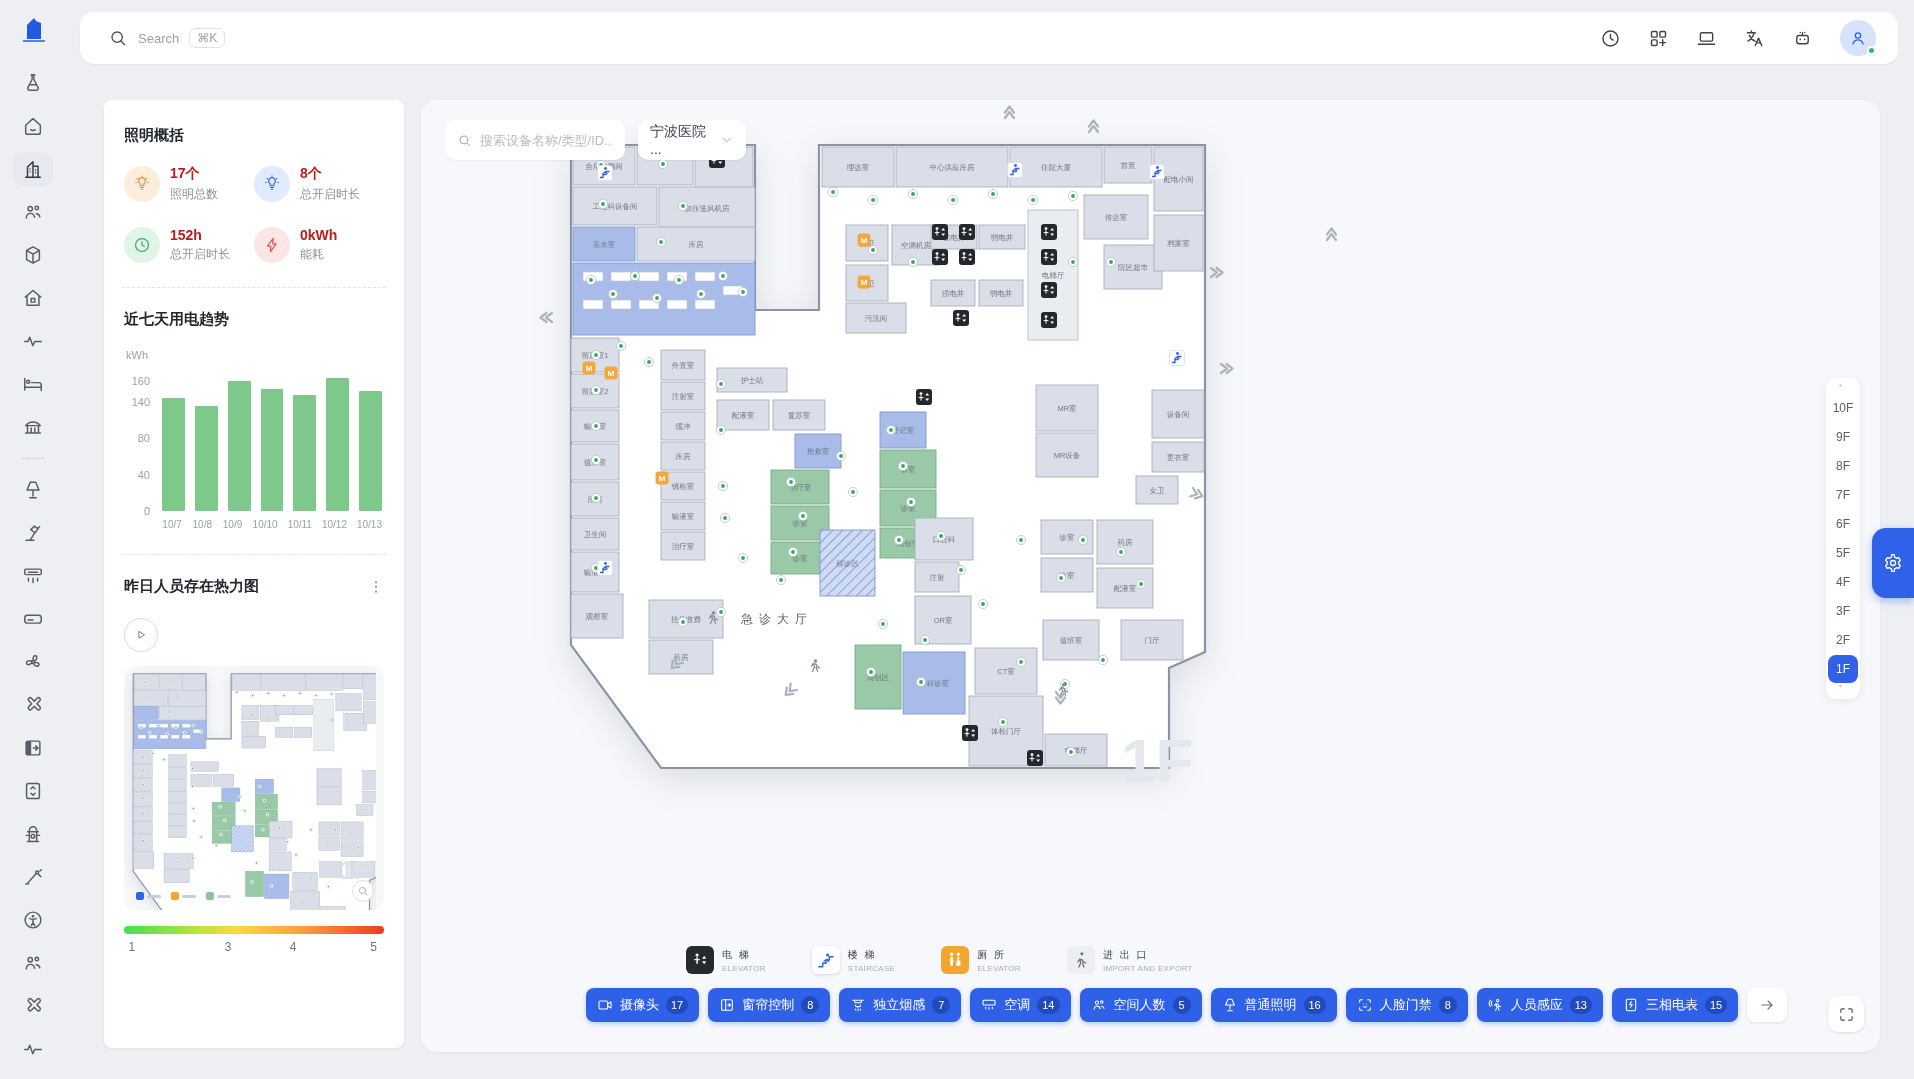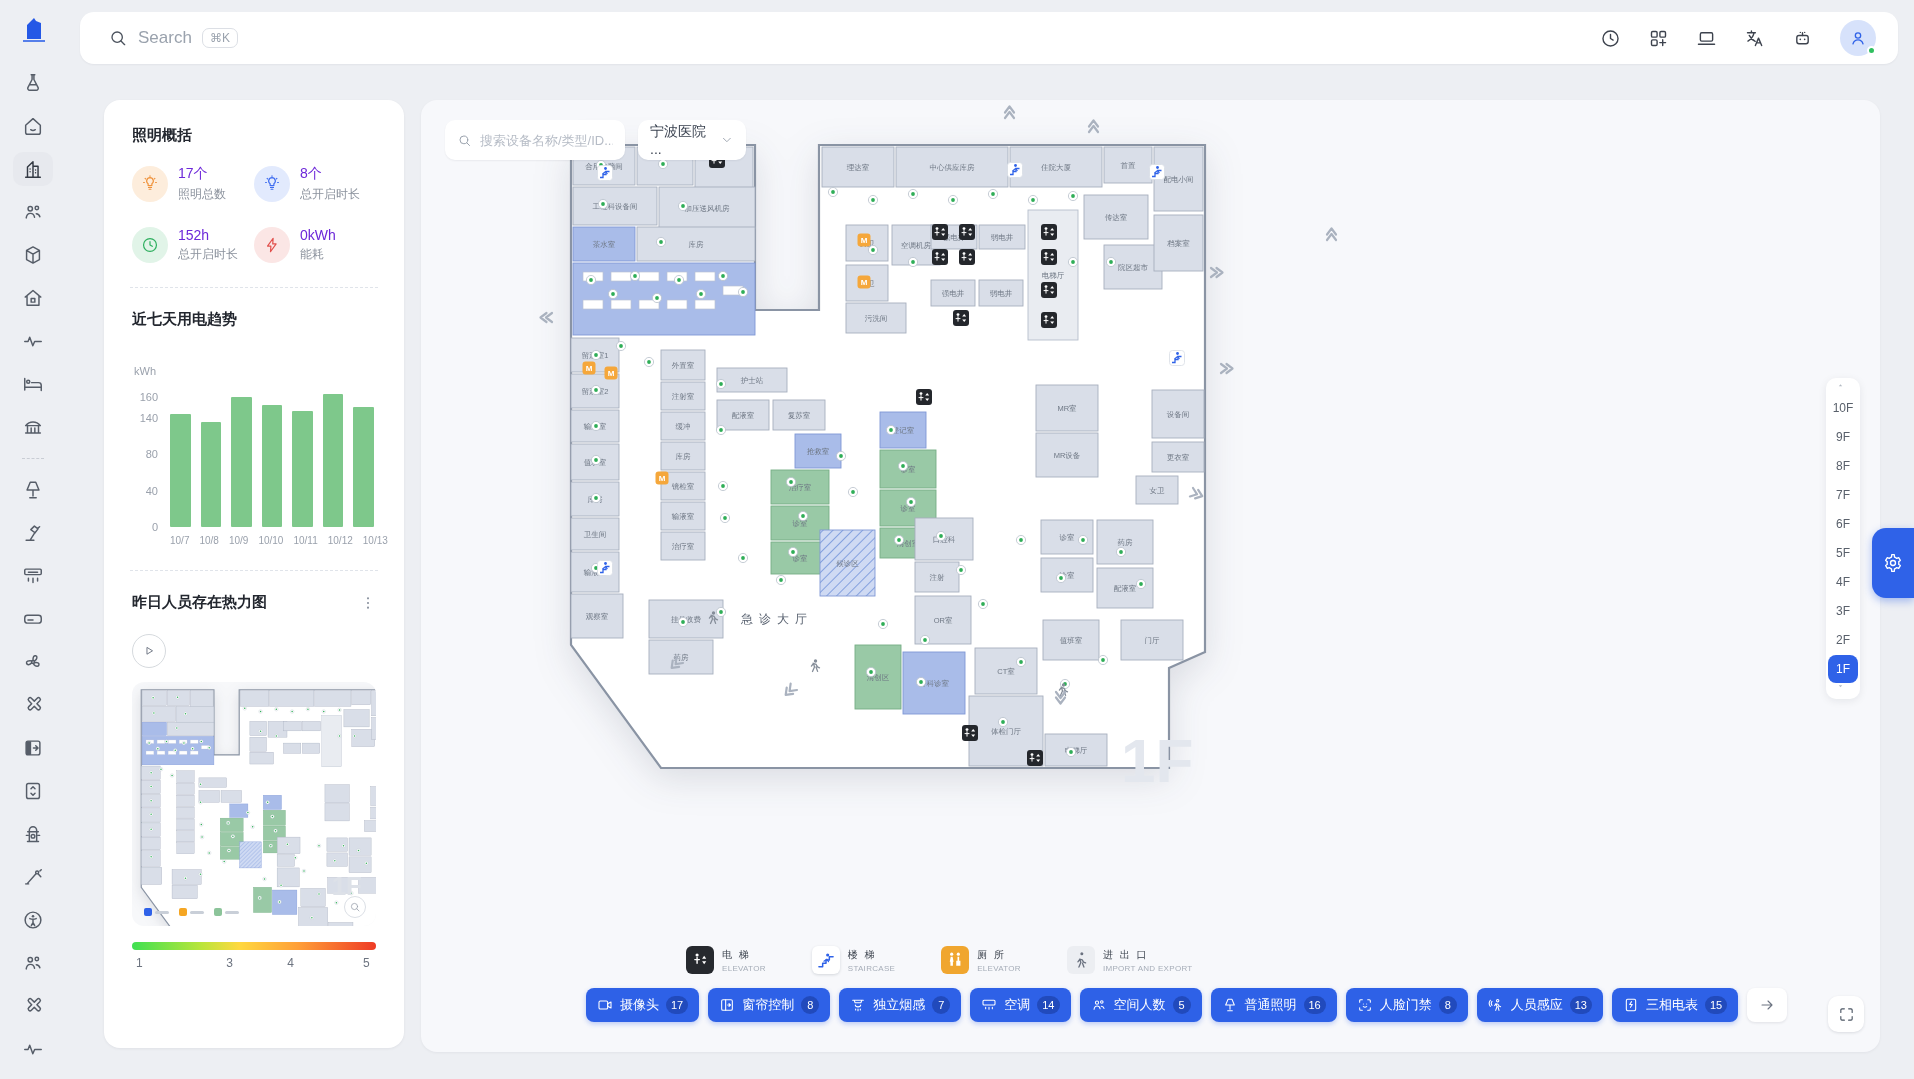--- a/index.html
+++ b/index.html
@@ -11,38 +11,38 @@
   .logo{position:absolute;left:19px;top:11px;width:30px;height:36px}
   .rail{position:absolute;left:0;top:66px;width:66px;display:flex;flex-direction:column;align-items:center;gap:9px}
   .rail-item{width:40px;height:34px;border-radius:10px;display:flex;align-items:center;justify-content:center;color:#565d68;cursor:pointer}
   .rail-item .icon{width:22px;height:22px}
   .rail-item.active{background:#e7e9ee;color:#343a44}
   .rail-divider{width:22px;border-top:1px dashed #c9cdd4;margin:5px 0}
   
   .topbar{position:absolute;left:80px;top:12px;width:1818px;height:52px;background:#fff;border-radius:14px;display:flex;align-items:center;box-shadow:0 1px 2px rgba(16,24,40,.05)}
   .tb-search{display:flex;align-items:center;gap:10px;padding-left:28px;color:#9aa2ad}
   .tb-search .icon{width:20px;height:20px;color:#4a515c}
-  .tb-search-label{font-size:17px}
+  .tb-search-label{font-size:13px}
   .kbd{border:1px solid #dcdfe5;border-radius:7px;padding:2px 7px;font-size:12px;color:#9aa2ad}
   .top-icons{margin-left:auto;display:flex;align-items:center;gap:27px;padding-right:22px}
   .top-icons .tico{width:21px;height:21px;color:#3d434e;cursor:pointer}
   .avatar{width:36px;height:36px;border-radius:50%;background:#d7e2fb;position:relative;display:flex;align-items:center;justify-content:center;color:#2f62e8;cursor:pointer}
   .avatar .icon{width:20px;height:20px}
   .avatar .dot{position:absolute;right:0;bottom:1px;width:9px;height:9px;border-radius:50%;background:#2fbf5f;border:2px solid #fff}
   
-  .panel{position:absolute;left:104px;top:100px;width:300px;height:948px;background:#fff;border-radius:16px;box-shadow:0 1px 3px rgba(16,24,40,.06);padding:26px 28px 0;overflow:hidden}
+  .panel{position:absolute;left:104px;top:100px;width:300px;height:948px;background:#fff;border-radius:8px;box-shadow:0 1px 3px rgba(16,24,40,.06);padding:26px 20px 0;overflow:hidden}
   .sec-title{font-size:15px;font-weight:bold;color:#23272f;display:flex;justify-content:space-between;align-items:center}
   .stats{display:grid;grid-template-columns:1fr 1fr;row-gap:24px;margin-top:20px}
   .stat{display:flex;align-items:center;gap:10px}
   .stat-ic{width:36px;height:36px;border-radius:50%;display:flex;align-items:center;justify-content:center}
   .stat-ic .icon{width:18px;height:18px}
-  .stat-v{font-size:14px;font-weight:normal;color:#6d28d9}
+  .stat-v{font-size:14px;font-weight:bold;color:#b91c1c}
   .stat-l{font-size:12px;color:#8b929d;margin-top:3px}
   .dash{border-top:1px dashed #e0e4ea;margin:24px -2px 0}
-  .chart-wrap{margin-top:36px}
+  .chart-wrap{margin-top:20px}
   .chart-unit{font-size:11px;color:#9aa1ac;margin:14px 0 4px 2px}
   .chart{position:relative;height:146px;margin-top:2px}
   .cy{position:absolute;left:0;width:26px;text-align:right;font-size:11px;color:#9aa1ac;transform:translateY(-50%)}
   .bars{position:absolute;left:38px;right:2px;bottom:0;top:0;display:flex;align-items:flex-end;gap:10px}
   .bar{flex:1;background:#7ec88b;border-radius:1px}
   .xlabs{display:flex;gap:10px;margin:8px 2px 0 38px}
   .xlabs span{flex:1;text-align:center;font-size:10px;color:#9aa1ac;white-space:nowrap}
   .kebab{color:#8b93a0;width:16px;height:16px}
   .slider-row{display:flex;align-items:center;gap:14px;margin-top:22px}
   .tslider{width:214px;height:62px;border:1px solid #e7eaee;border-radius:12px;position:relative;padding:10px 10px 0}

